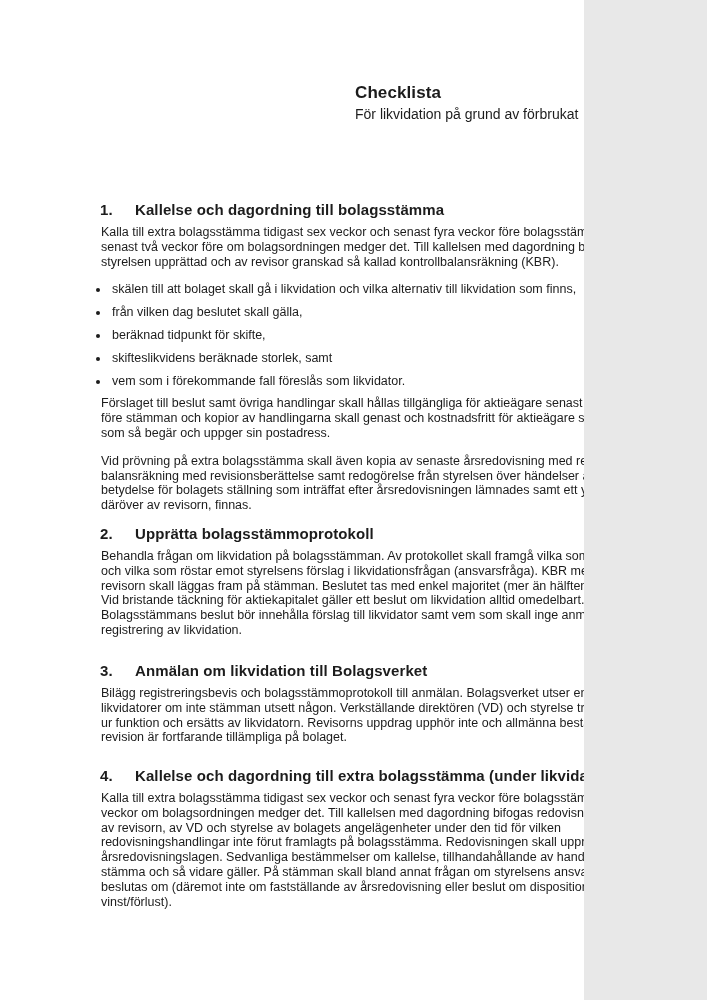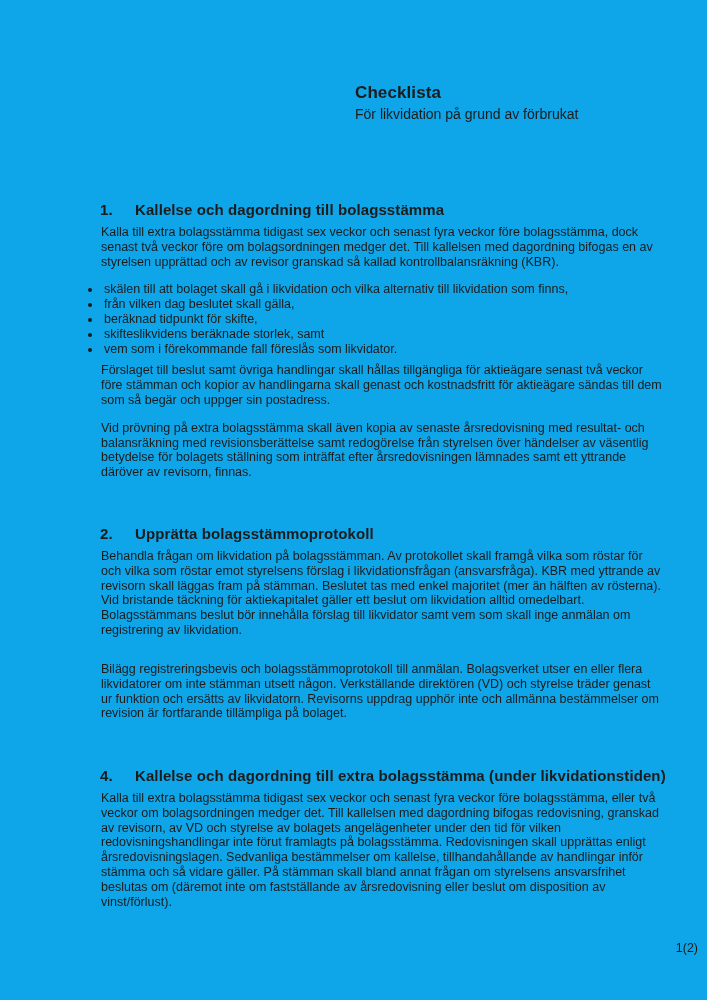--- a/index.html
+++ b/index.html
@@ -3,23 +3,23 @@
 <meta charset="utf-8">
 <title>Checklista</title>
 <style>
   html, body {
     margin: 0;
     padding: 0;
     background: #e8e8e8;
   }
   .page {
     position: relative;
-    width: 707px;
+    width: 584px;
     height: 1000px;
-    background: #0ea5e9;
+    background: #ffffff;
     overflow: hidden;
     font-family: "Liberation Sans", "DejaVu Sans", sans-serif;
     color: #1c1c1c;
     -webkit-font-smoothing: antialiased;
   }
 
   
   .title-block {
     position: absolute;
     left: 355px;
@@ -67,21 +67,21 @@
     margin: 0 0 13px 16px;
   }
   .sec p:last-child { margin-bottom: 0; }
 
   .sec ul {
     margin: 0 0 7px 0;
     padding: 0 0 0 17px;
     list-style: disc;
   }
   .sec ul li {
-    margin: 0;
+    margin: 8px;
     padding-left: 2px;
   }
 
   
   .page-footer {
     position: absolute;
     top: 941px;
     left: 4px;
     width: 694px;
     text-align: right;
@@ -116,20 +116,23 @@
   </section>
 
   <section class="sec sec-2">
     <h2>
       <span class="num">2.</span><span>Upprätta bolagsstämmoprotokoll</span>
     </h2>
     <p>Behandla frågan om likvidation på bolagsstämman. Av protokollet skall framgå vilka som röstar för och vilka som röstar emot styrelsens förslag i likvidationsfrågan (ansvarsfråga). KBR med yttrande av revisorn skall läggas fram på stämman. Beslutet tas med enkel majoritet (mer än hälften av rösterna). Vid bristande täckning för aktiekapitalet gäller ett beslut om likvidation alltid omedelbart. Bolagsstämmans beslut bör innehålla förslag till likvidator samt vem som skall inge anmälan om registrering av likvidation.</p>
   </section>
 
   <section class="sec sec-3">
+    <h2>
+      <span class="num">3.</span><span>Anmälan om likvidation till Bolagsverket</span>
+    </h2>
     <p>Bilägg registreringsbevis och bolagsstämmoprotokoll till anmälan. Bolagsverket utser en eller flera likvidatorer om inte stämman utsett någon. Verkställande direktören (VD) och styrelse träder genast ur funktion och ersätts av likvidatorn. Revisorns uppdrag upphör inte och allmänna bestämmelser om revision är fortfarande tillämpliga på bolaget.</p>
   </section>
 
   <section class="sec sec-4">
     <h2>
       <span class="num">4.</span><span>Kallelse och dagordning till extra bolagsstämma (under likvidationstiden)</span>
     </h2>
     <p>Kalla till extra bolagsstämma tidigast sex veckor och senast fyra veckor före bolagsstämma, eller två veckor om bolagsordningen medger det. Till kallelsen med dagordning bifogas redovisning, granskad av revisorn, av VD och styrelse av bolagets angelägenheter under den tid för vilken redovisningshandlingar inte förut framlagts på bolagsstämma. Redovisningen skall upprättas enligt årsredovisningslagen. Sedvanliga bestämmelser om kallelse, tillhandahållande av handlingar inför stämma och så vidare gäller. På stämman skall bland annat frågan om styrelsens ansvarsfrihet beslutas om (däremot inte om fastställande av årsredovisning eller beslut om disposition av vinst/förlust).</p>
   </section>
 

